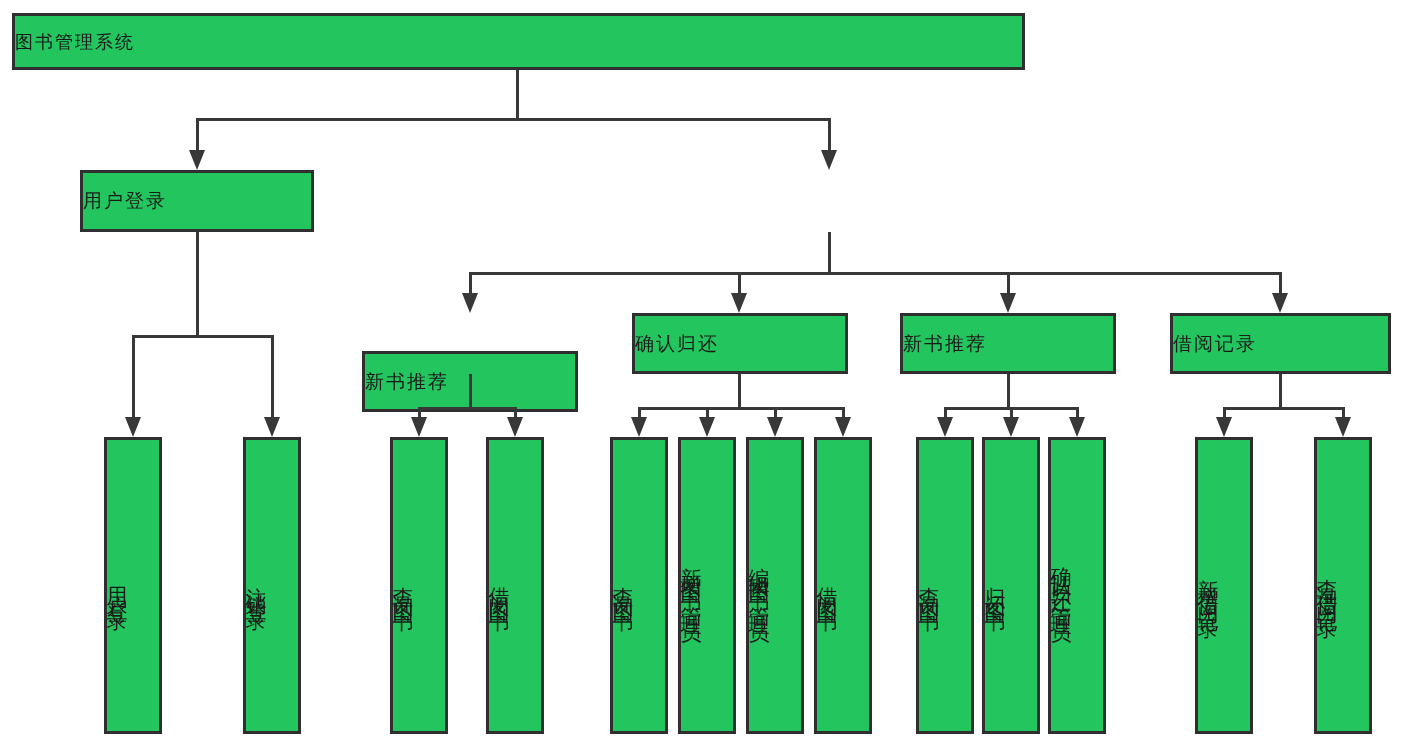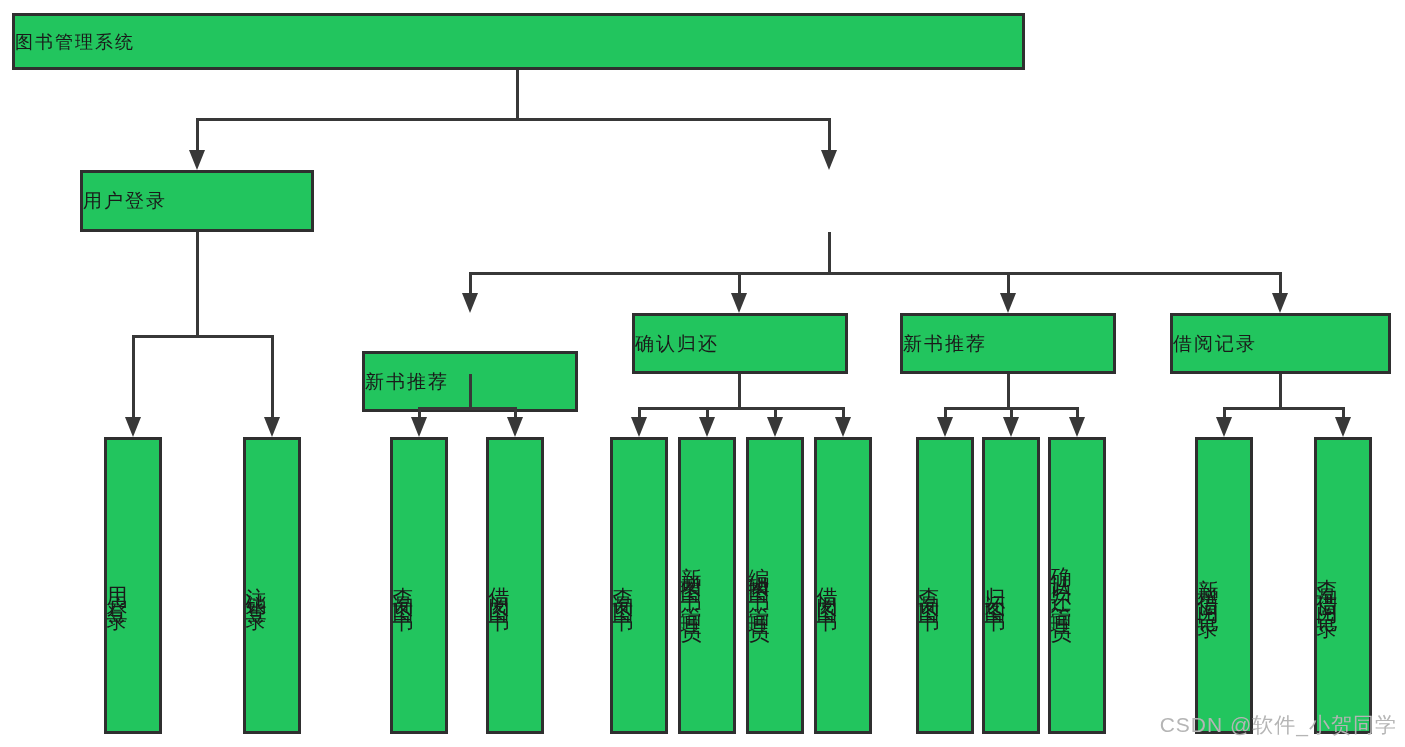--- a/index.html
+++ b/index.html
@@ -170,15 +170,14 @@
   <div class="vline" style="left:1076px;top:407px;height:12px;"></div>
   <div class="arrow" style="left:1069px;top:417px;"></div>
 
   <div class="vline" style="left:1279px;top:374px;height:33px;"></div>
   <div class="hline" style="left:1223px;top:407px;width:122px;"></div>
   <div class="vline" style="left:1223px;top:407px;height:12px;"></div>
   <div class="arrow" style="left:1216px;top:417px;"></div>
   <div class="vline" style="left:1342px;top:407px;height:12px;"></div>
   <div class="arrow" style="left:1335px;top:417px;"></div>
 
-  <div class="watermark">CSDN @软件_小贺同学</div>
 
 </div>
 
 </body></html>

